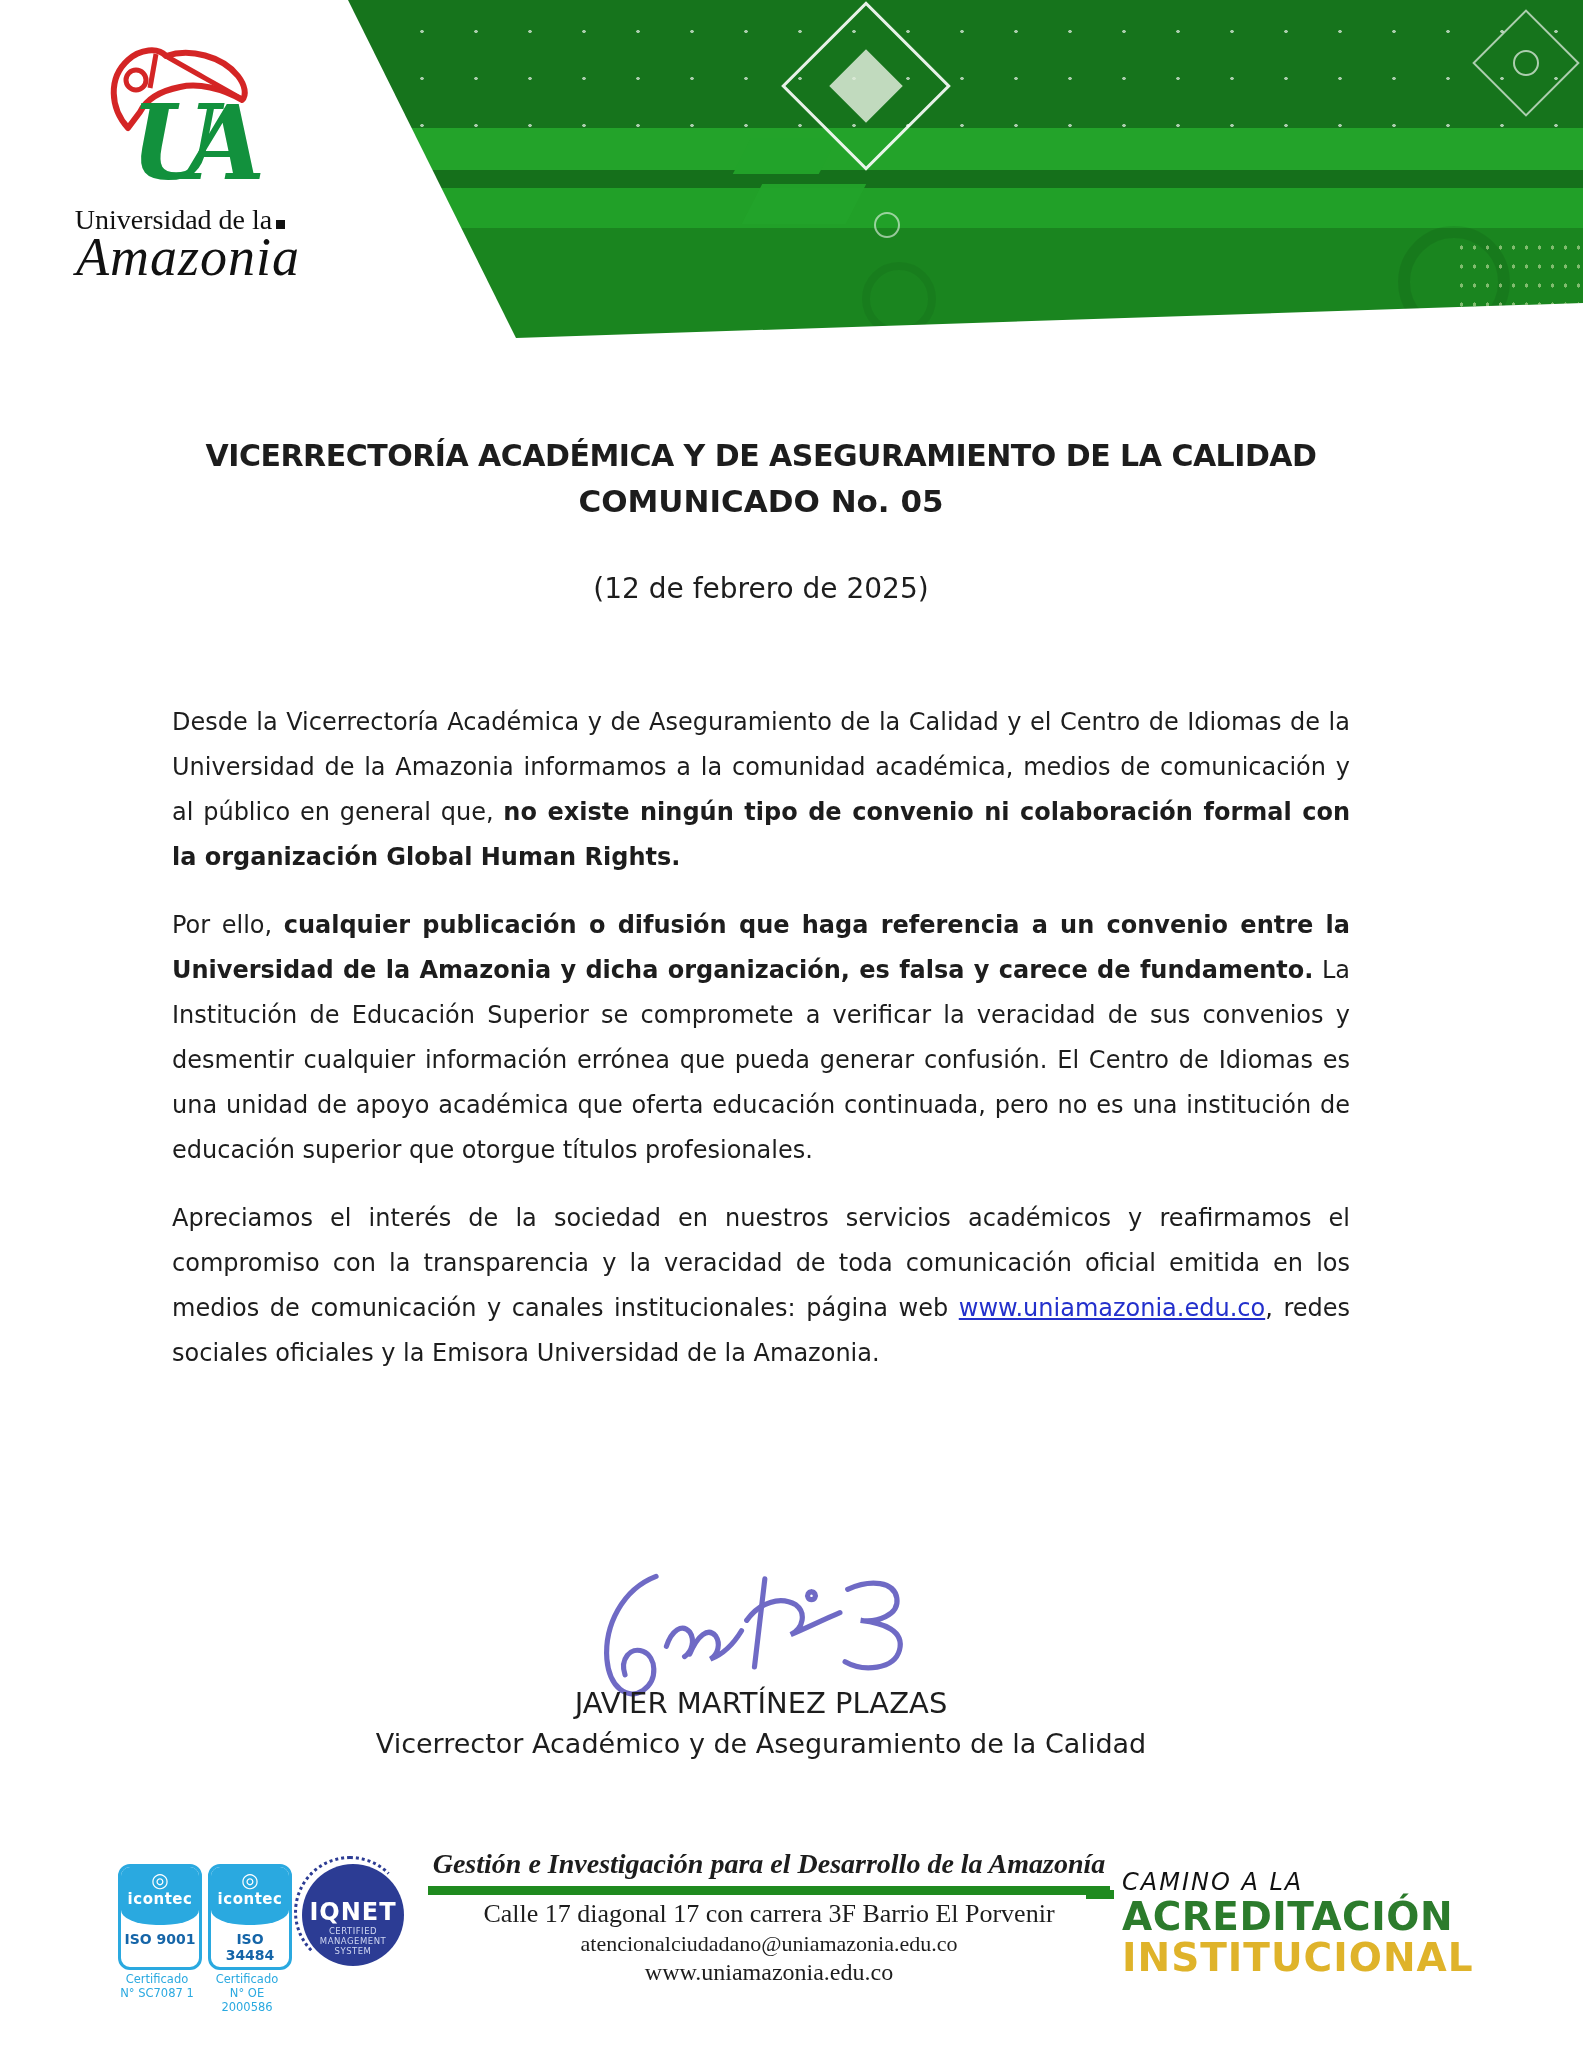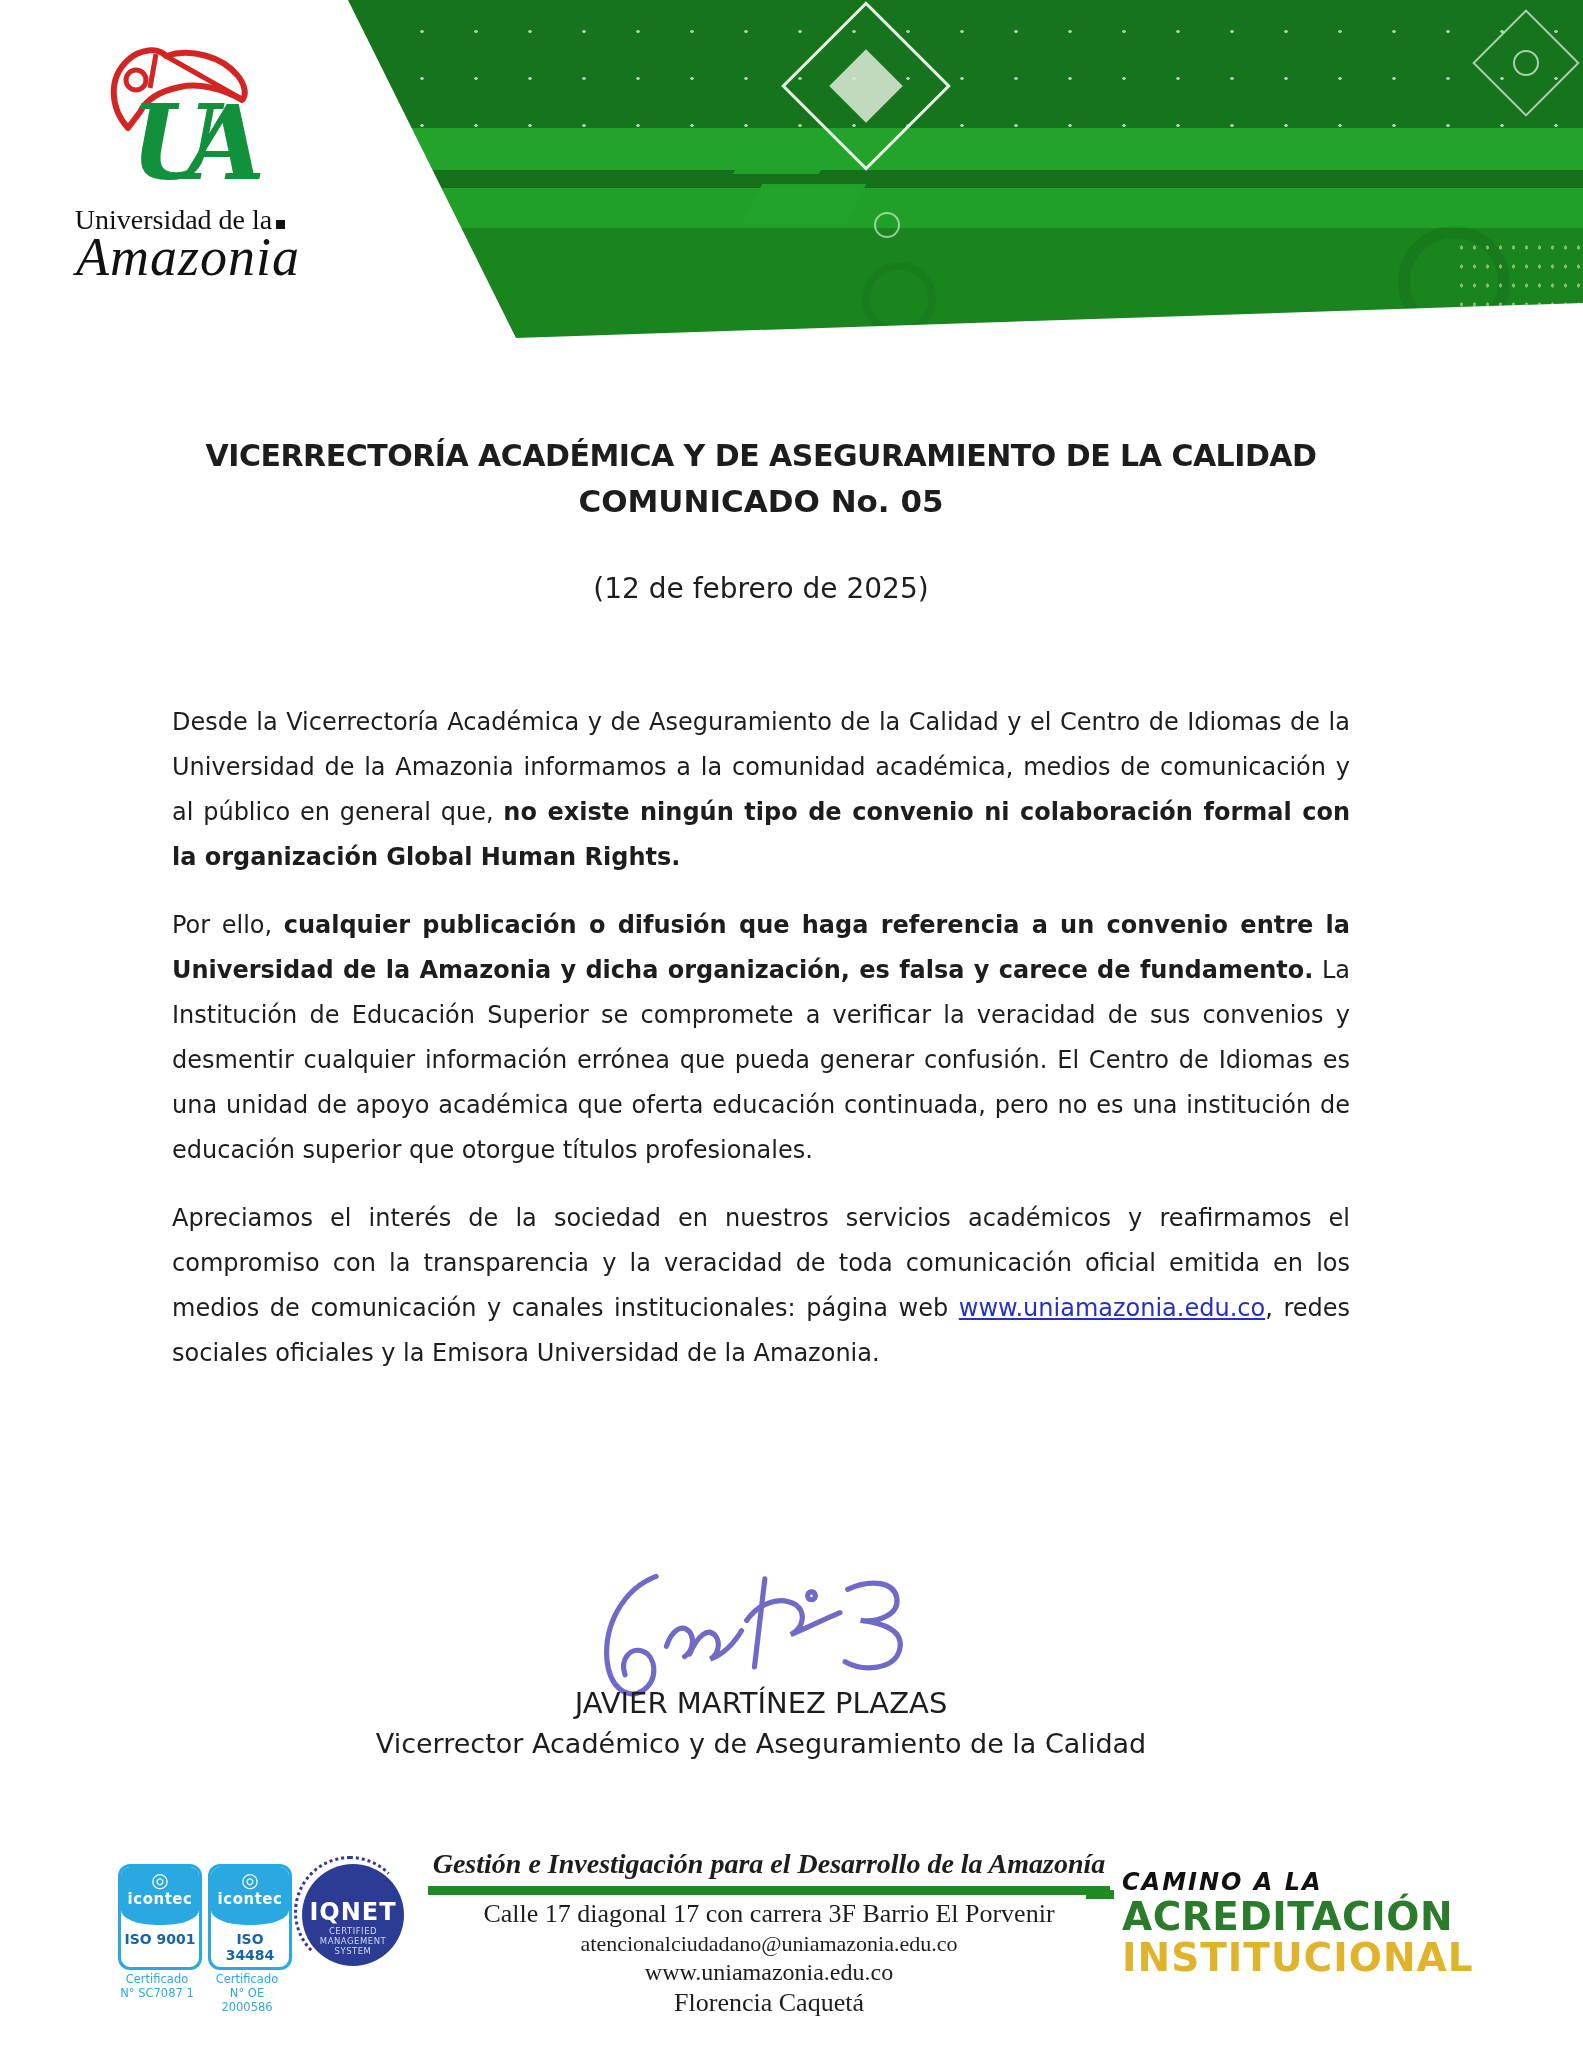--- a/index.html
+++ b/index.html
@@ -119,21 +119,21 @@
   .footer-center{position:absolute;left:428px;top:1848px;width:682px;text-align:center;}
   .slogan{font-family:"Liberation Serif", serif;font-style:italic;font-weight:bold;font-size:28px;}
   .green-bar{height:9px;background:var(--footer-green,#1f8a1f);margin-top:6px;}
   .addr1{font-family:"Liberation Serif", serif;font-size:26px;margin-top:4px;}
   .addr-email{font-family:"Liberation Serif", serif;font-size:22px;margin-top:2px;}
   .addr-web{font-family:"Liberation Serif", serif;font-size:24px;margin-top:2px;}
   .addr-city{font-family:"Liberation Serif", serif;font-size:26px;margin-top:2px;}
 
   .green-dash{position:absolute;left:1086px;top:1890px;width:28px;height:9px;background:var(--footer-green,#1f8a1f);}
   .accred{position:absolute;left:1122px;top:1868px;width:360px;}
-  .accred .l1{font-style:italic;font-weight:bold;font-size:24px;letter-spacing:2px;color:#111;}
+  .accred .l1{font-style:italic;font-weight:normal;font-size:24px;letter-spacing:2px;color:#111;}
   .accred .l2{font-weight:bold;font-size:39px;letter-spacing:.5px;color:var(--accred-green,#2c7b2c);margin-top:-2px;}
   .accred .l3{font-weight:bold;font-size:39px;letter-spacing:1px;color:var(--accred-gold,#dfb32a);margin-top:-4px;}
 </style>
 </head>
 <body>
 
 <div class="page">
 
   <div class="banner">
     <div class="dots-top"></div>
@@ -219,21 +219,20 @@
     <div class="sub">MANAGEMENT</div>
     <div class="sub">SYSTEM</div>
   </div>
 
   <div class="footer-center">
     <div class="slogan">Gestión e Investigación para el Desarrollo de la Amazonía</div>
     <div class="green-bar"></div>
     <div class="addr1">Calle 17 diagonal 17 con carrera 3F Barrio El Porvenir</div>
     <div class="addr-email">atencionalciudadano@uniamazonia.edu.co</div>
     <div class="addr-web">www.uniamazonia.edu.co</div>
-    <div class="addr-city">Florencia Caquetá</div>
   </div>
 
   <div class="green-dash"></div>
   <div class="accred">
     <div class="l1">CAMINO A LA</div>
     <div class="l2">ACREDITACIÓN</div>
     <div class="l3">INSTITUCIONAL</div>
   </div>
 
 </div>

